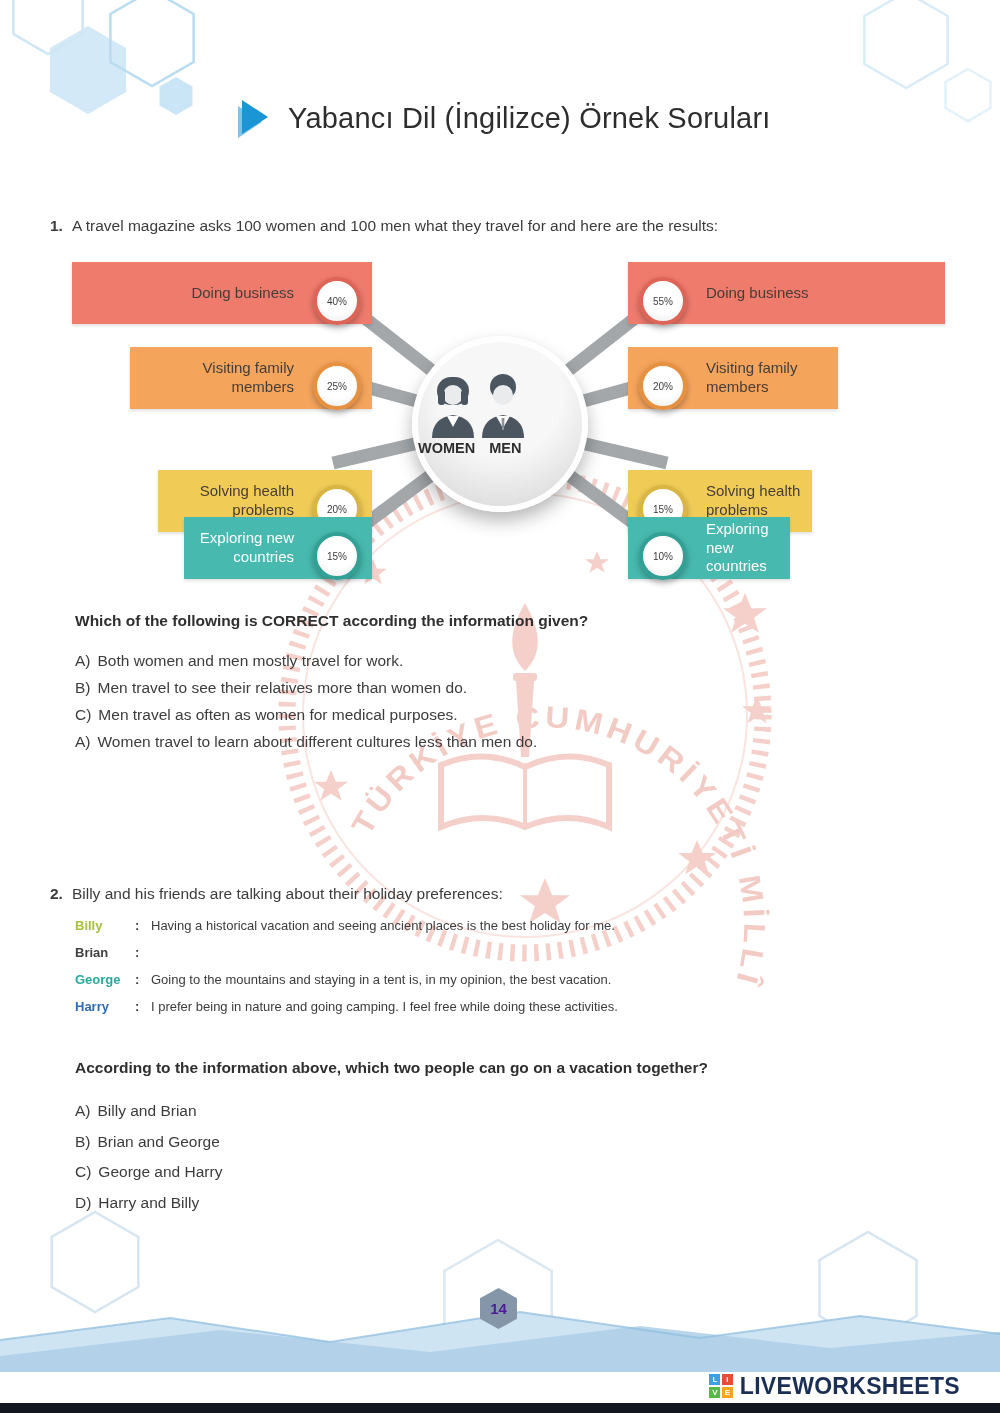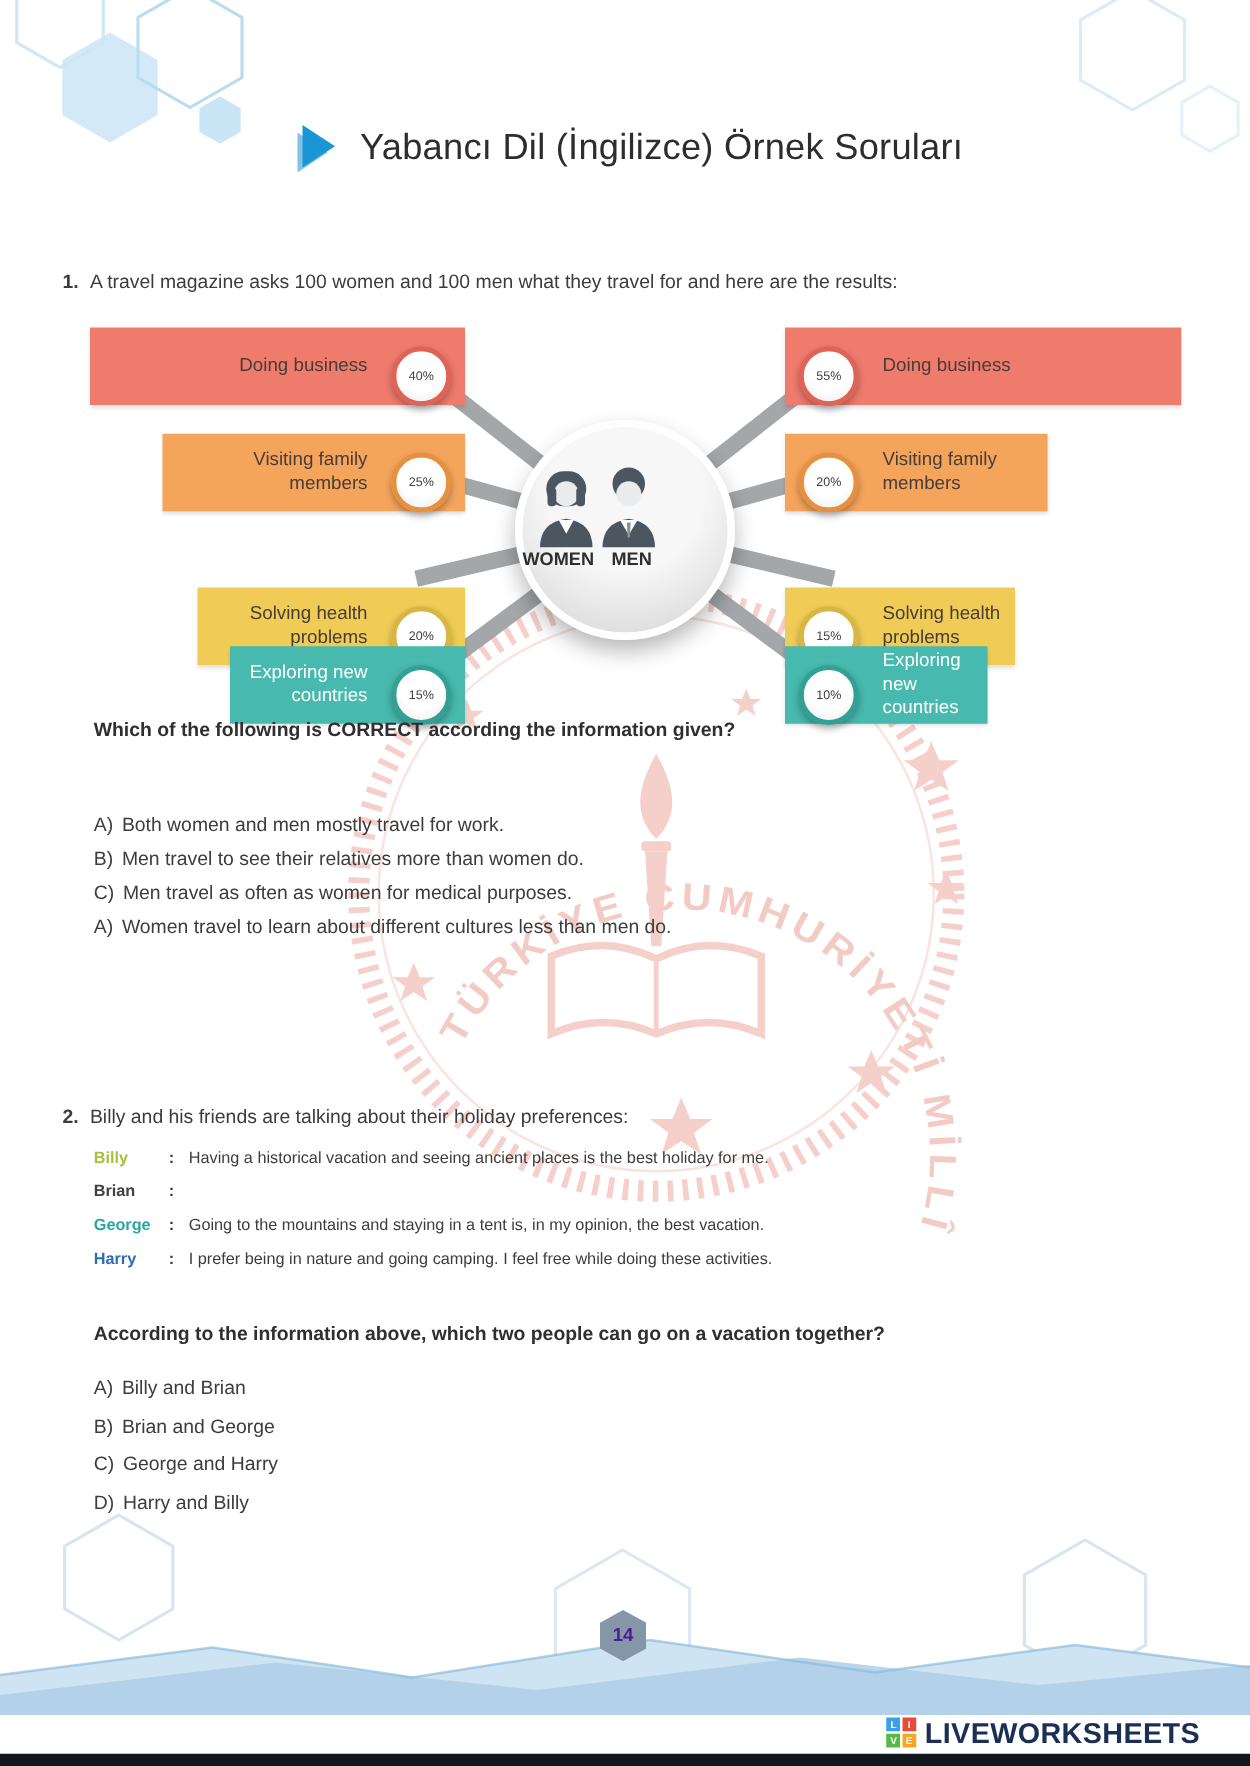--- a/index.html
+++ b/index.html
@@ -19,21 +19,21 @@
   
   .title-row { position:absolute; left:236px; top:98px; display:flex; align-items:center; gap:16px; z-index:2; }
   .page-title { font-size:29px; color:#2d2d2d; letter-spacing:.2px; }
 
   
   .q-prompt { position:absolute; left:50px; display:flex; gap:9px; font-size:15.5px; color:#3c3c3c; z-index:2; width:910px; }
   .q-num { font-weight:bold; }
   .q1-prompt { top:217px; }
   .q2-prompt { top:885px; }
   .q-bold { position:absolute; left:75px; font-weight:bold; font-size:15.5px; color:#2f2f2f; z-index:2; width:860px; }
-  .q1-bold { top:576px; }
+  .q1-bold { top:612px; }
   .q2-bold { top:1059px; }
 
   
   .infographic { position:absolute; left:0; top:258px; width:880px; height:340px; z-index:1; }
   .spokes { position:absolute; left:0; top:0; }
   .bar { position:absolute; height:62px; display:flex; align-items:center; color:#473d37; box-shadow:0 2px 3px rgba(0,0,0,.12); }
   .bar-label { font-size:15px; line-height:1.25; max-width:155px; display:inline-block; }
   .lbar { justify-content:flex-end; }
   .lbar .bar-label { margin-right:78px; text-align:right; }
   .rbar .bar-label { margin-left:78px; text-align:left; }

